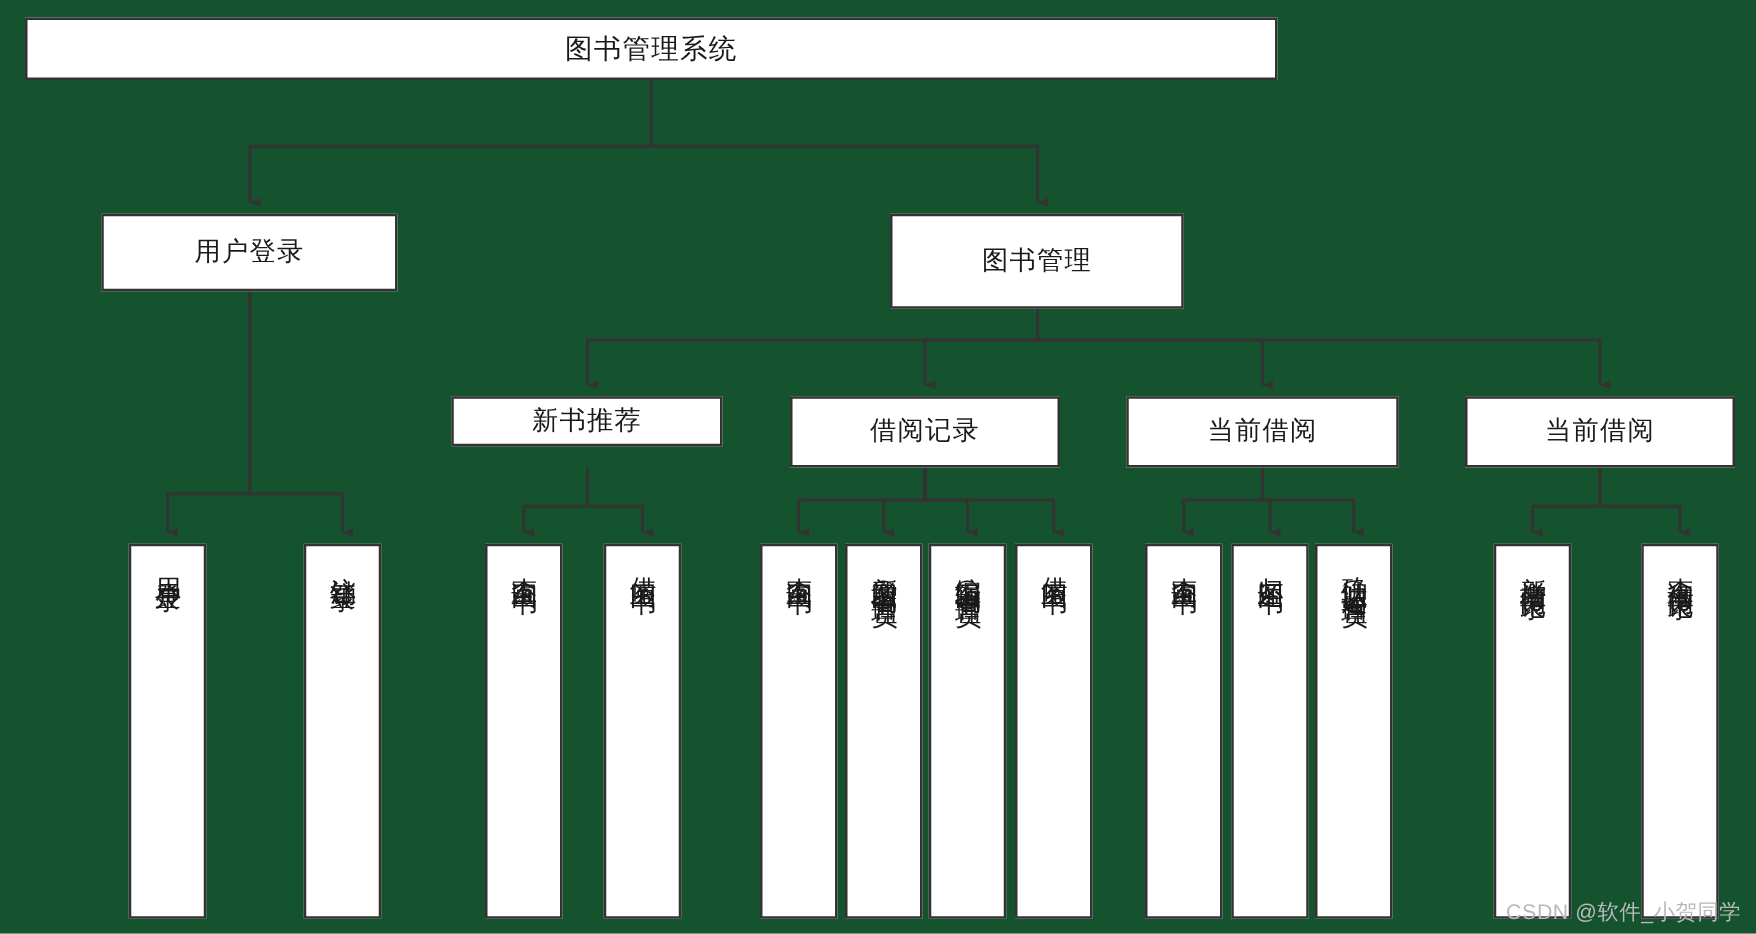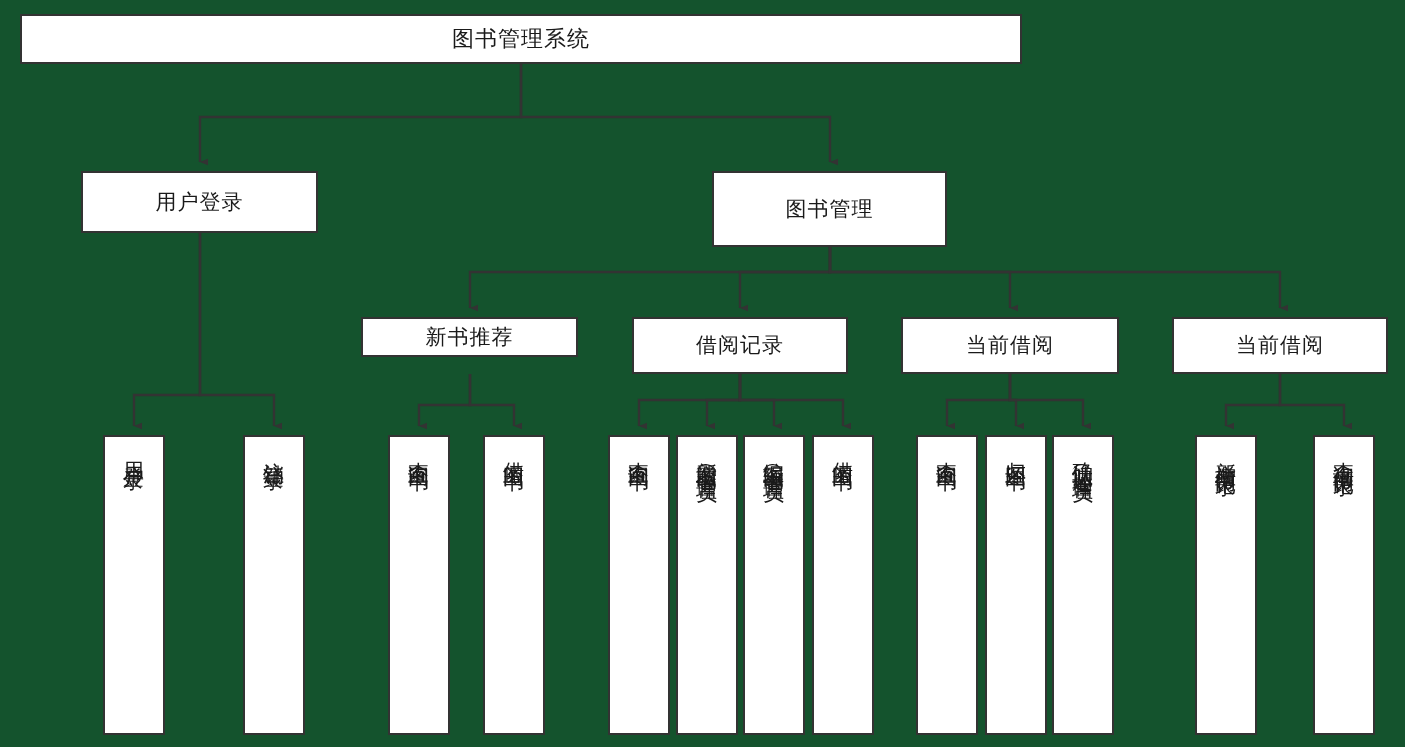--- a/index.html
+++ b/index.html
@@ -155,13 +155,14 @@
       <div class="node vertical" style="left: 1052px; top: 435px; width: 62px; height: 300px;">
         <span class="node-label">确认归还（管理员）</span>
       </div>
       <div class="node vertical" style="left: 1195px; top: 435px; width: 62px; height: 300px;">
         <span class="node-label">新增借阅记录</span>
       </div>
       <div class="node vertical" style="left: 1313px; top: 435px; width: 62px; height: 300px;">
         <span class="node-label">查询借阅记录</span>
       </div>
     </div>
+  <div id="watermark">CSDN @软件_小贺同学</div>
 </div>
 
 </body></html>

